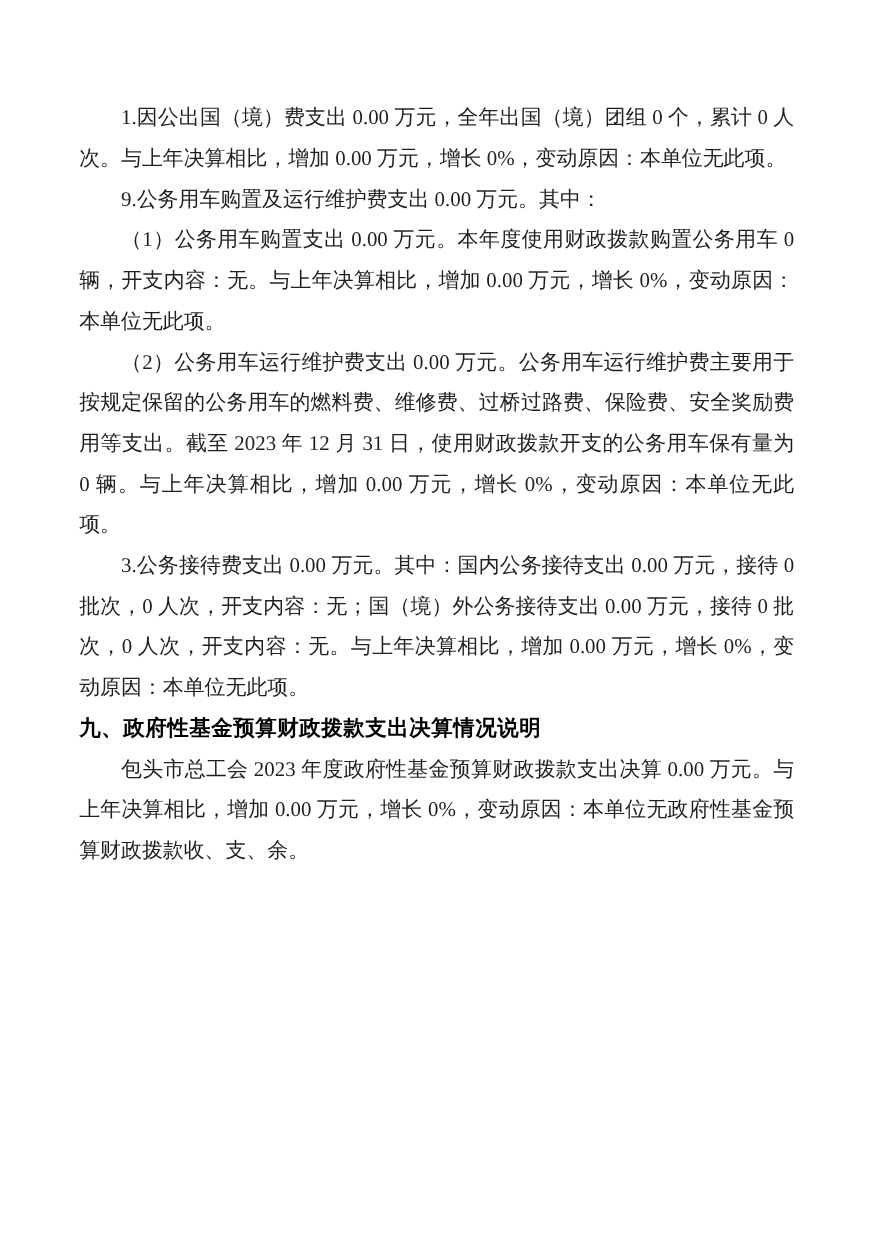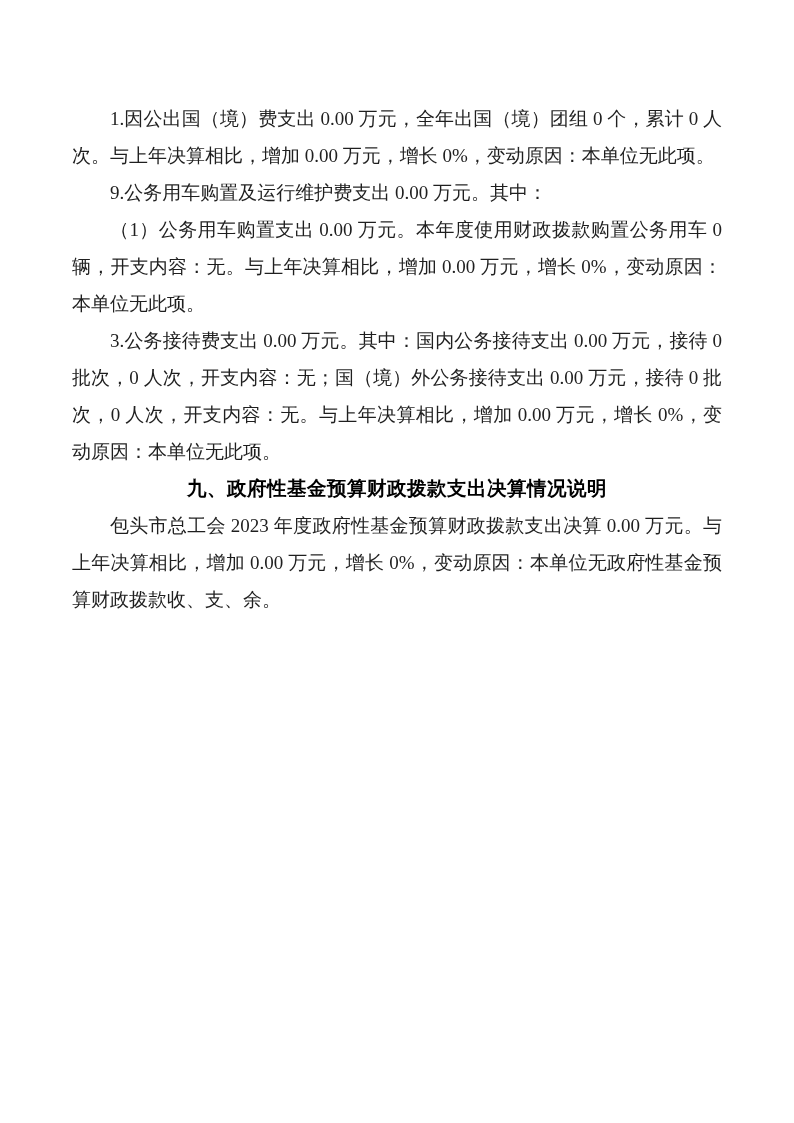--- a/index.html
+++ b/index.html
@@ -10,41 +10,41 @@
   .page {
     position: relative;
     width: 794px;
     height: 1123px;
     background: #ffffff;
     overflow: hidden;
   }
   .content {
     position: absolute;
     left: 72px;
-    top: 100px;
+    top: 89px;
     width: 650px;
   }
   .para {
     margin: 0;
     font-family: "Liberation Serif", "DejaVu Serif", serif;
     font-size: 19px;
     line-height: 37px;
     color: #1f1f1f;
     text-align: justify;
     text-indent: 2em;
     word-break: break-all;
   }
   .heading {
     margin: 0;
     font-family: "Liberation Sans", "DejaVu Sans", sans-serif;
     font-weight: 700;
     font-size: 19.5px;
     line-height: 37px;
     color: #000000;
-    text-align: center;
+    text-align: left;
     text-indent: 0;
     letter-spacing: 0.5px;
   }
   .page-number {
     position: absolute;
     top: 1038px;
     left: 0;
     width: 100%;
     text-align: center;
     font-family: "Liberation Serif", "DejaVu Serif", serif;
@@ -54,18 +54,19 @@
   }
 </style>
 </head>
 <body>
 
 <div class="page">
   <main class="content">
     <p class="para">1.因公出国（境）费支出 0.00 万元，全年出国（境）团组 0 个，累计 0 人次。与上年决算相比，增加 0.00 万元，增长 0%，变动原因：本单位无此项。</p>
     <p class="para">9.公务用车购置及运行维护费支出 0.00 万元。其中：</p>
     <p class="para">（1）公务用车购置支出 0.00 万元。本年度使用财政拨款购置公务用车 0 辆，开支内容：无。与上年决算相比，增加 0.00 万元，增长 0%，变动原因：本单位无此项。</p>
+    <p class="para">（2）公务用车运行维护费支出 0.00 万元。公务用车运行维护费主要用于按规定保留的公务用车的燃料费、维修费、过桥过路费、保险费、安全奖励费用等支出。截至 2023 年 12 月 31 日，使用财政拨款开支的公务用车保有量为 0 辆。与上年决算相比，增加 0.00 万元，增长 0%，变动原因：本单位无此项。</p>
     <p class="para">3.公务接待费支出 0.00 万元。其中：国内公务接待支出 0.00 万元，接待 0 批次，0 人次，开支内容：无；国（境）外公务接待支出 0.00 万元，接待 0 批次，0 人次，开支内容：无。与上年决算相比，增加 0.00 万元，增长 0%，变动原因：本单位无此项。</p>
     <h2 class="heading">九、政府性基金预算财政拨款支出决算情况说明</h2>
     <p class="para">包头市总工会 2023 年度政府性基金预算财政拨款支出决算 0.00 万元。与上年决算相比，增加 0.00 万元，增长 0%，变动原因：本单位无政府性基金预算财政拨款收、支、余。</p>
   </main>
 
 </div>
 
 </body></html>

